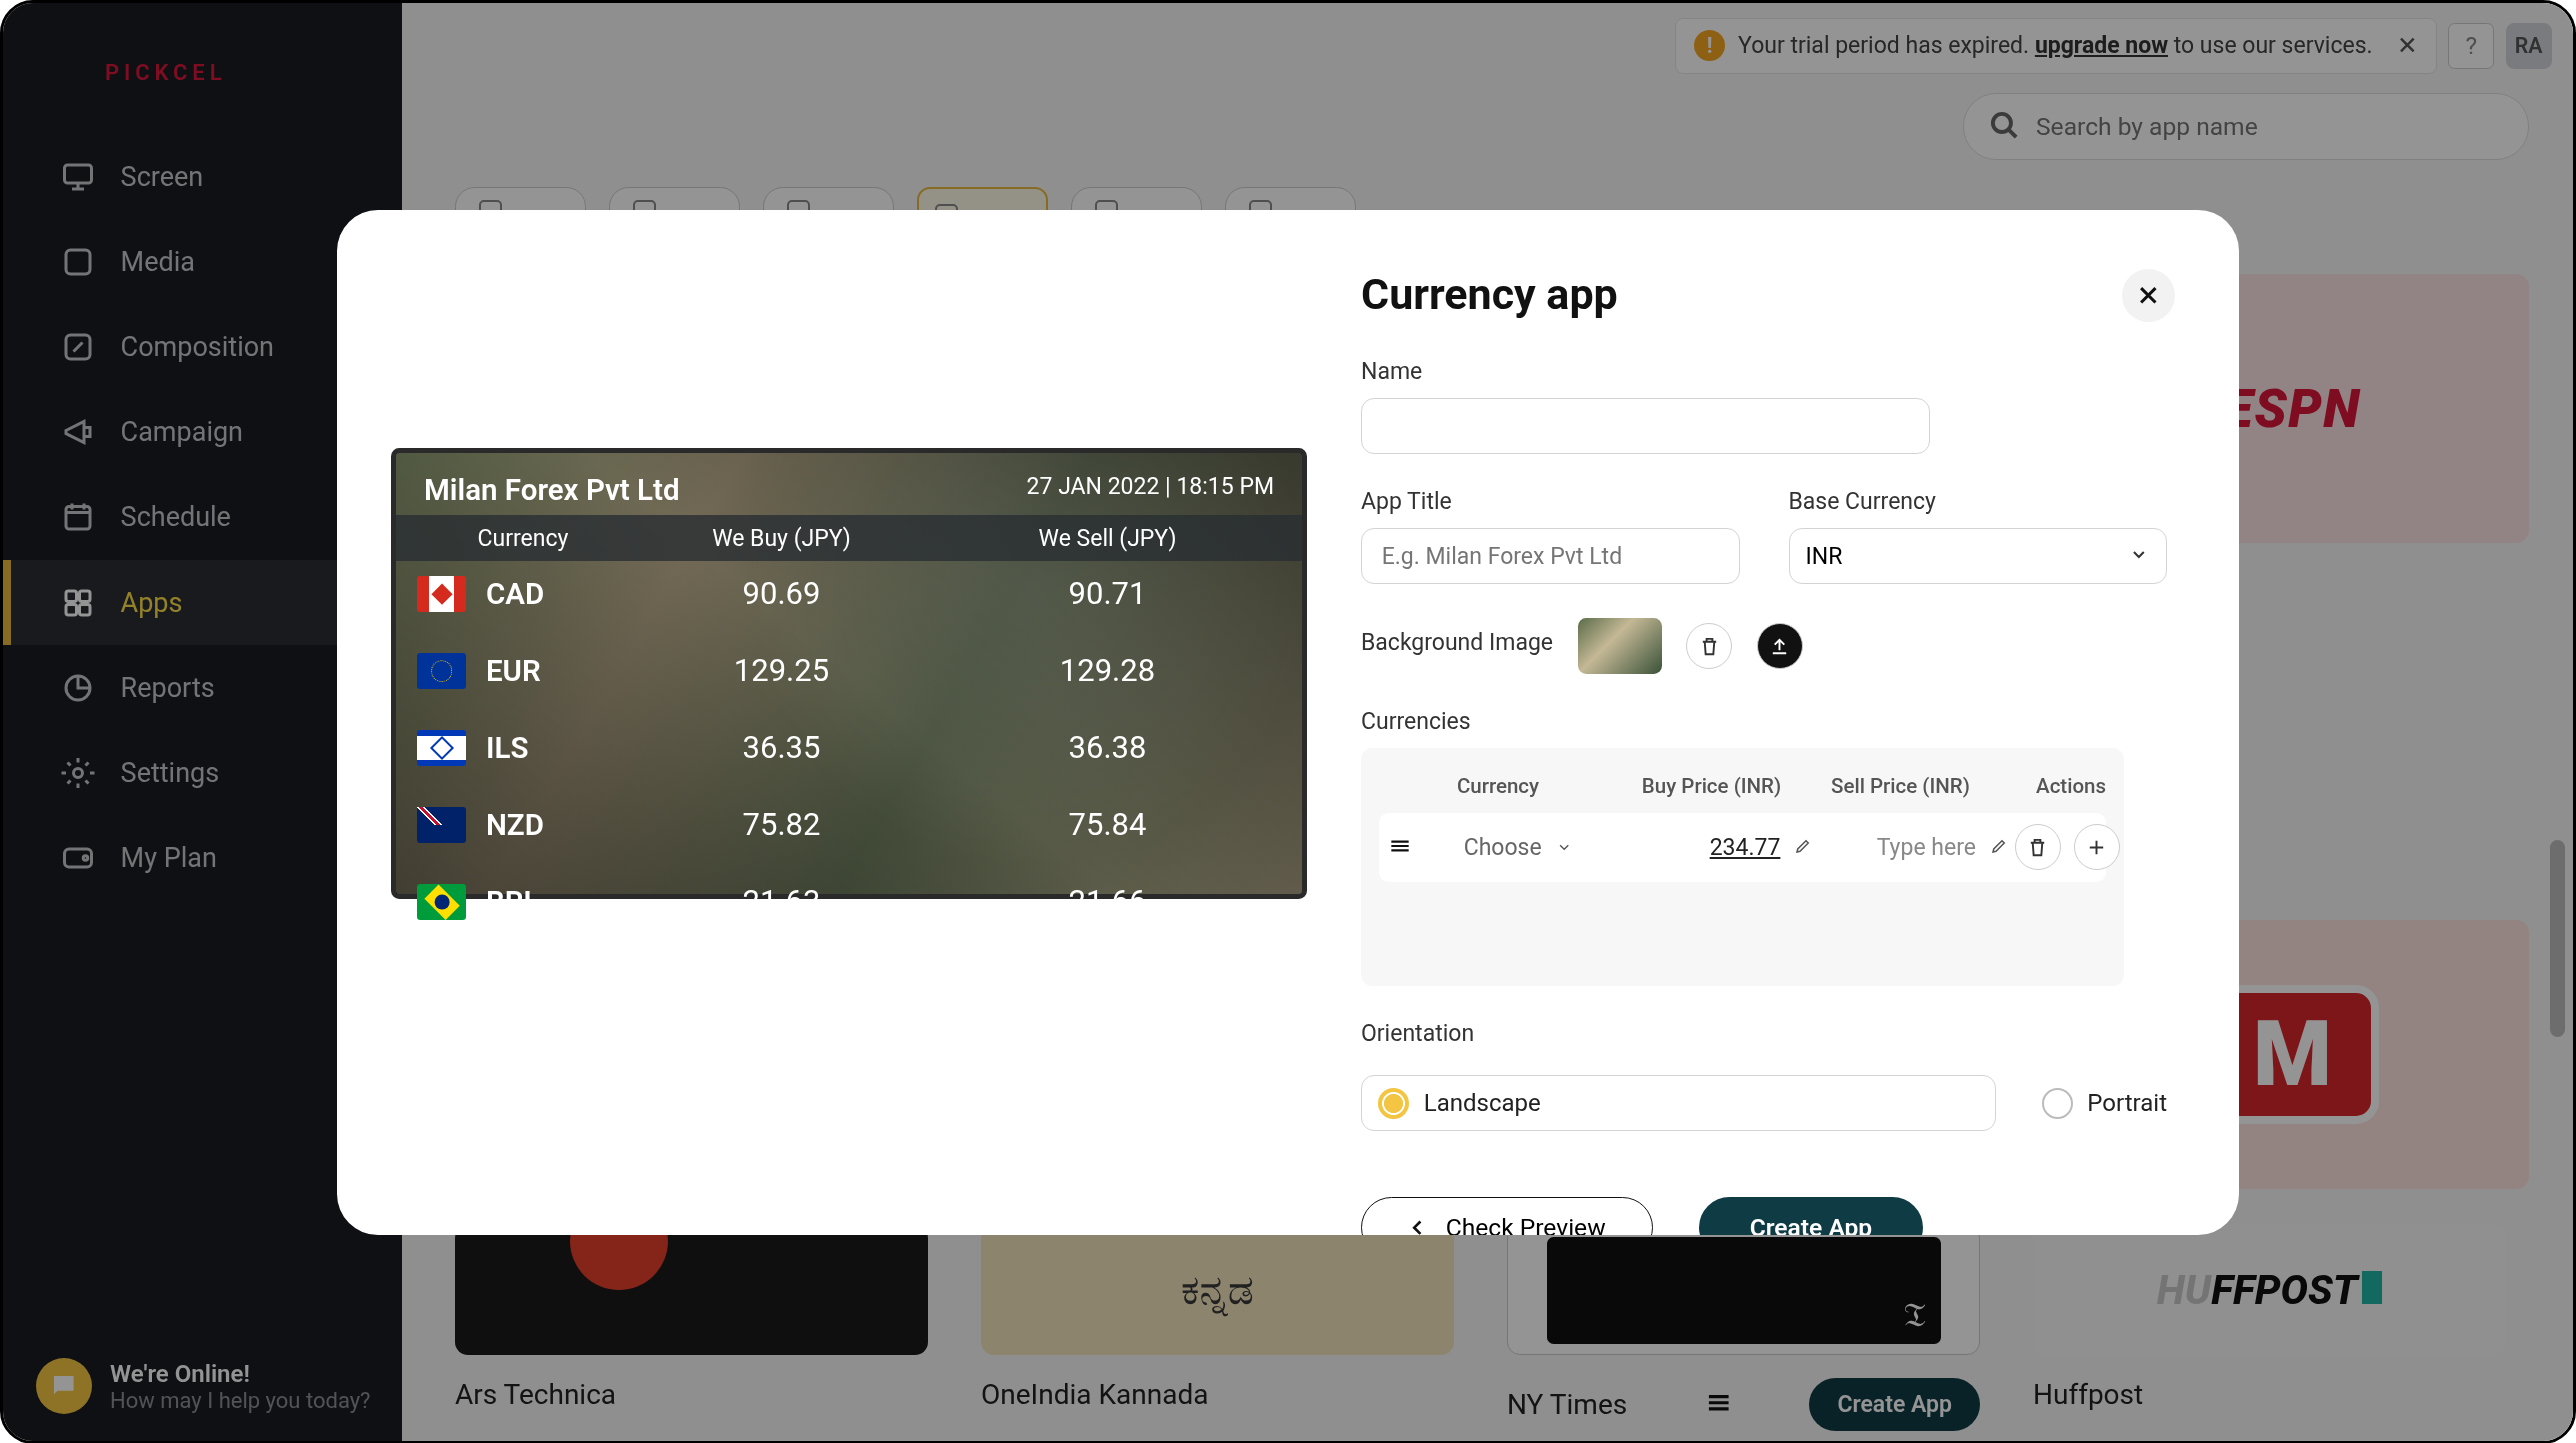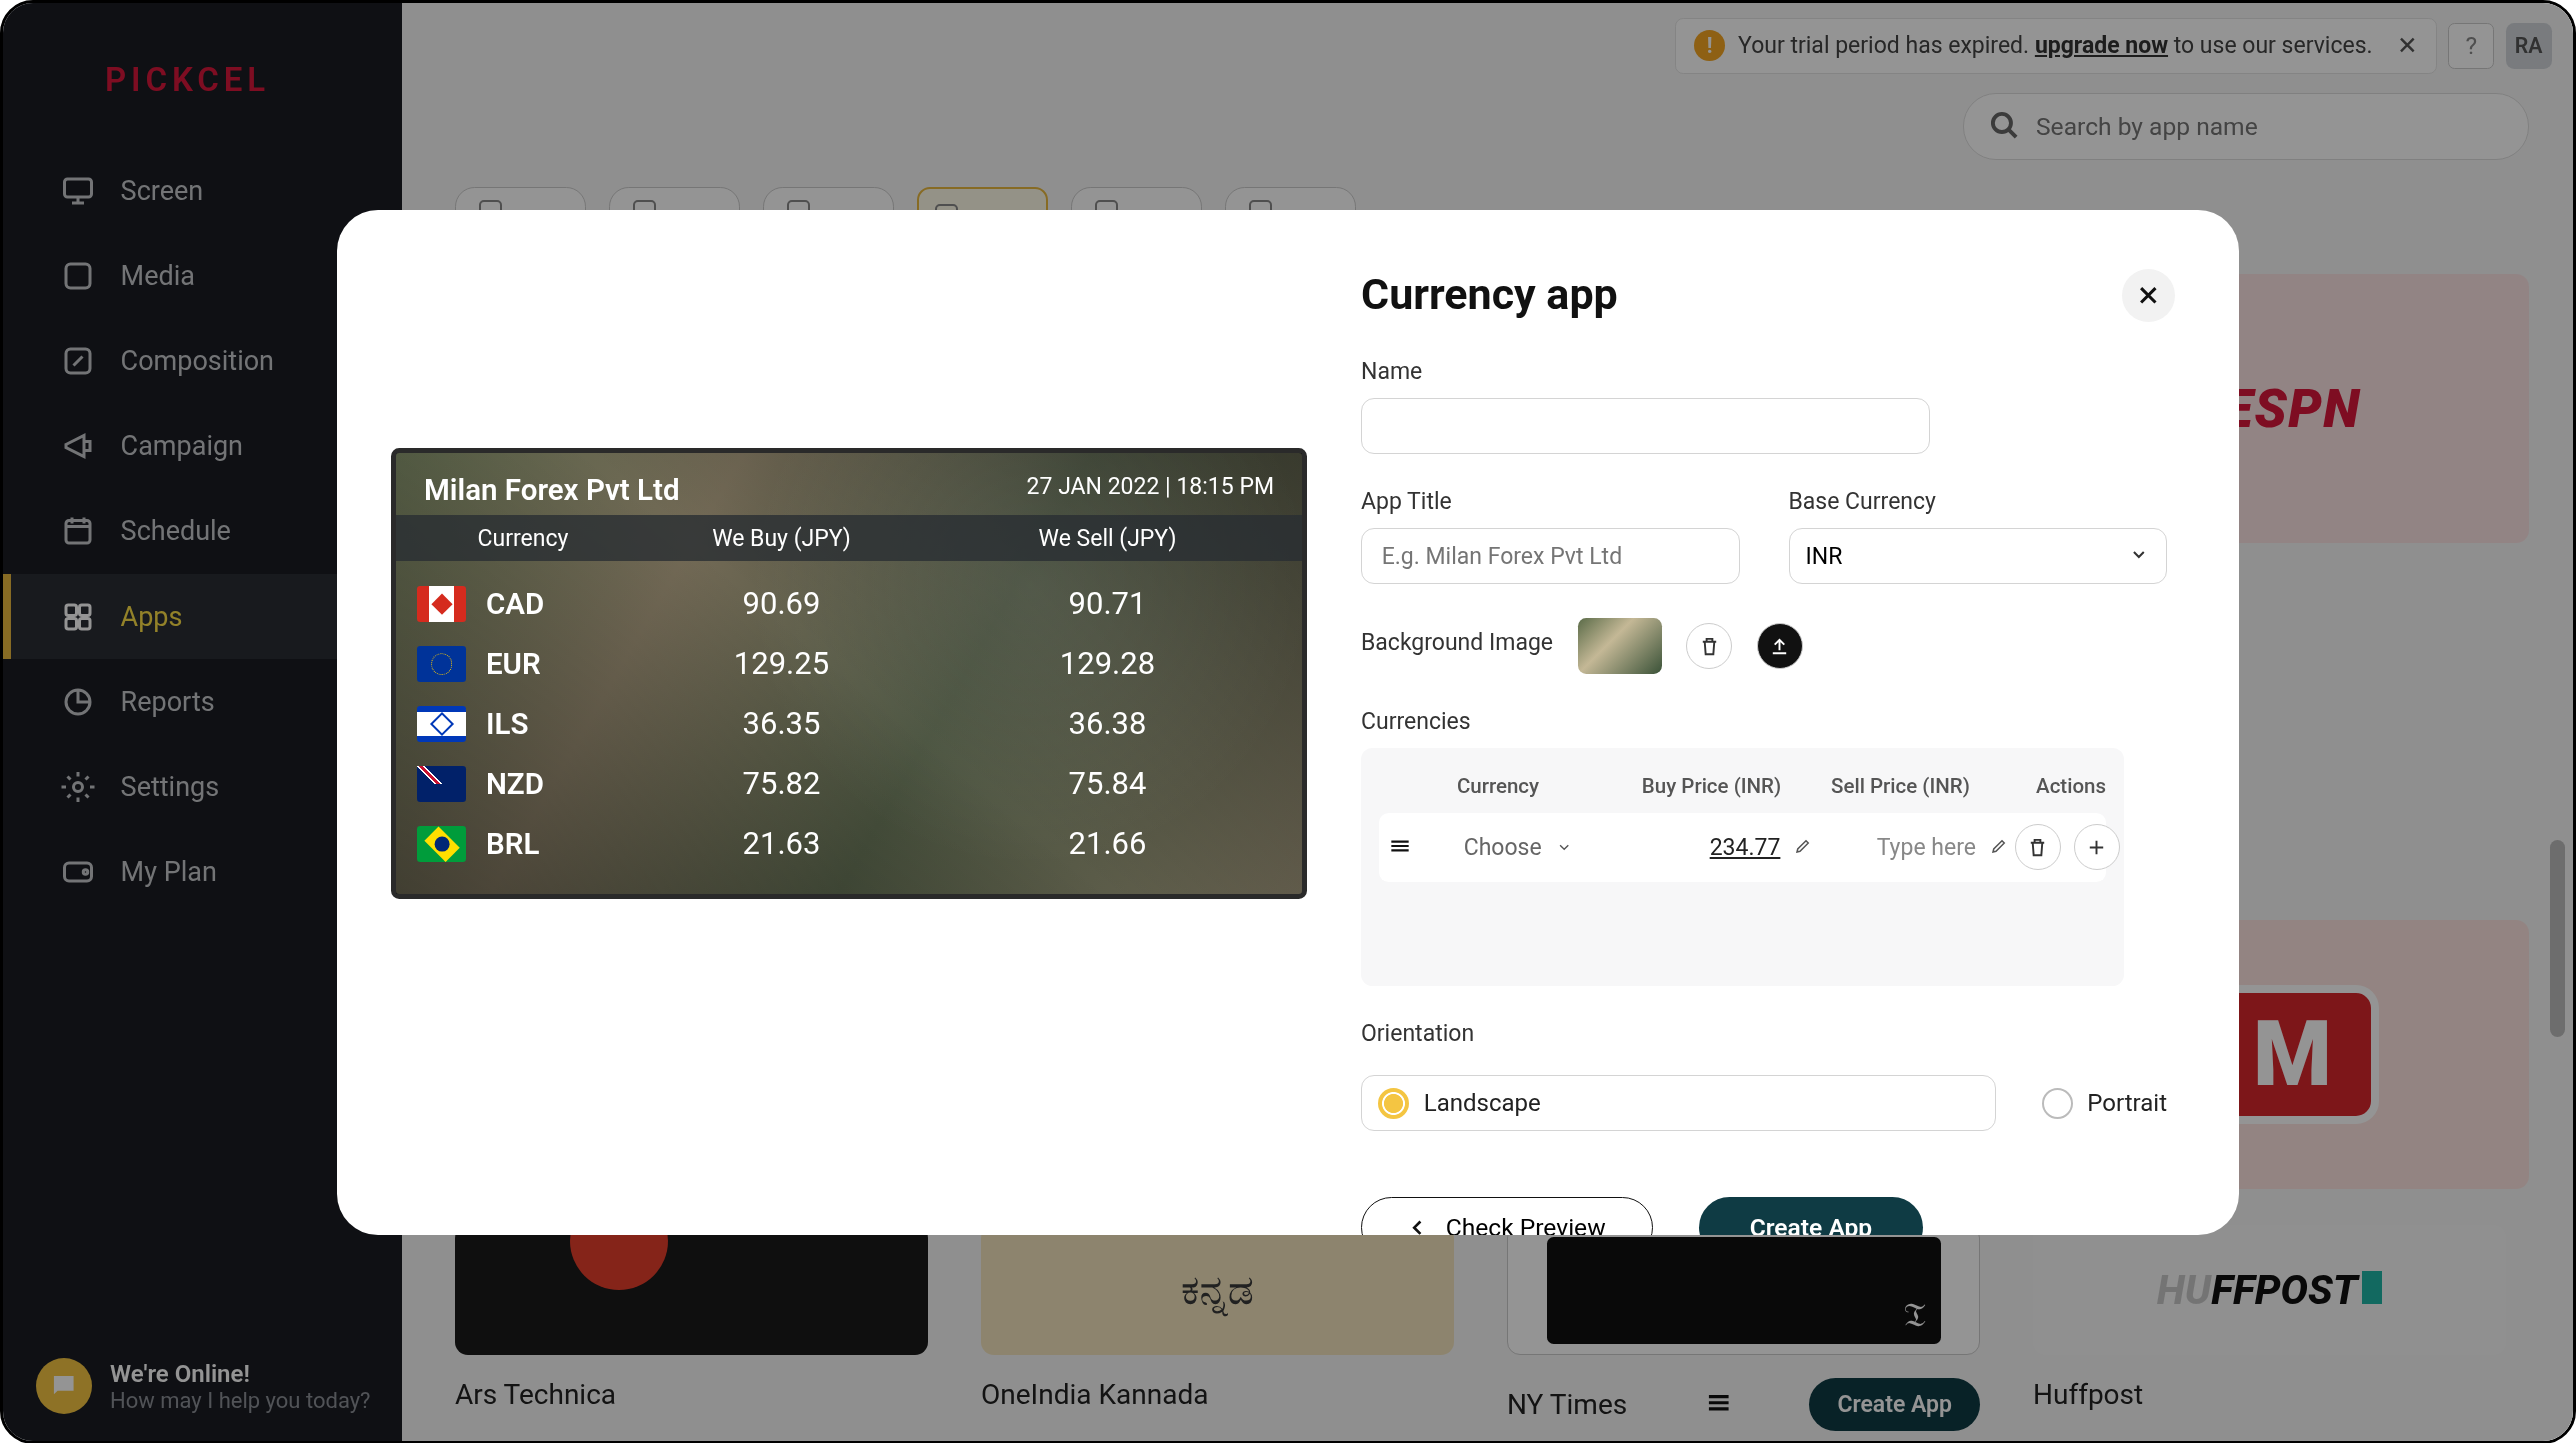--- a/index.html
+++ b/index.html
@@ -1,19 +1,19 @@
 <!DOCTYPE html>
 <html style="font-size:13px"><head>
 <meta charset="utf-8">
 <style>
 *{margin:0;padding:0;box-sizing:border-box;font-family:-apple-system,BlinkMacSystemFont,"Segoe UI",Roboto,sans-serif}
 html,body{width:2576px;height:1444px;overflow:hidden;background:#fff}
 .frame{position:relative;width:2576px;height:1444px;border-radius:33px;overflow:hidden;border:3.3px solid #000}
 .sidebar{position:absolute;left:0;top:0;width:399px;height:100%;background:#1a1d24;display:flex;flex-direction:column}
-.logo{padding:57px 0 49px 102px;color:#d9183b;font-size:33px;letter-spacing:4.9px;font-weight:600}
+.logo{padding:57px 0 49px 102px;color:#d9183b;font-size:22px;letter-spacing:4.9px;font-weight:600}
 .nav{display:flex;flex-direction:column}
 .nav-item{display:flex;align-items:center;gap:24.6px;padding:24.6px 0 24.6px 57px;color:#c7c9cc;font-size:27px;cursor:pointer}
 .nav-item.active{background:#2a2d35;color:#fde047;border-left:8.2px solid #e8b83e;padding-left:49px}
 .nav-icon{width:36px;height:36px;display:flex;align-items:center;justify-content:center}
 .nav-icon svg{width:36px;height:36px;stroke:#c7c9cc;fill:none;stroke-width:2}
 .nav-item.active .nav-icon svg{stroke:#fff}
 .chat-widget{position:absolute;left:33px;bottom:27px;display:flex;align-items:center;gap:18px}
 .chat-ico{width:56px;height:56px;border-radius:50%;background:#f4c542;display:flex;align-items:center;justify-content:center}
 .chat-ico svg{width:29.5px;height:29.5px;fill:#fff}
 .chat-txt .l1{color:#fff;font-size:24px;font-weight:600}
@@ -101,21 +101,21 @@
 .preview{width:916px;height:451px;border:5.7px solid #2a2a2a;border-radius:8.2px;background:linear-gradient(120deg,#5a6349 0%,#736a56 30%,#48513d 60%,#6a6452 100%);color:#fff;display:flex;flex-direction:column;position:relative}
 .preview::before{content:"";position:absolute;inset:0;background:radial-gradient(circle at 70% 30%,rgba(255,255,255,.1),transparent 40%),linear-gradient(40deg,rgba(0,0,0,.4),transparent 50%,rgba(0,0,0,.35))}
 .pv-top{display:flex;justify-content:space-between;padding:19.7px 28px 8.2px;position:relative;z-index:1}
 .pv-title{font-size:29.5px;font-weight:600}
 .pv-date{font-size:23px}
 .pv-head{display:flex;background:rgba(40,45,50,.78);padding:9.8px 0;position:relative;z-index:1}
 .pv-head .h{font-size:23px;text-align:center}
 .pv-head .h1{flex:0 0 254px}
 .pv-head .h2{flex:0 0 263px}
 .pv-head .h3{flex:1}
-.pv-rows{position:relative;z-index:1;display:flex;flex-direction:column;gap:3px;padding:14px 0}
+.pv-rows{position:relative;z-index:1;display:flex;flex-direction:column;gap:20px;padding:4px 0}
 .pvr{display:flex;align-items:center;height:57px}
 .pvr .cc{display:flex;align-items:center;gap:19.7px;flex:0 0 254px;padding-left:21.3px}
 .flag{width:49px;height:36px;border-radius:3.3px}
 .flag-cad{background:linear-gradient(90deg,#d52b1e 0 25%,#fff 25% 75%,#d52b1e 75%);position:relative}
 .flag-cad::after{content:"";position:absolute;left:50%;top:50%;width:14.8px;height:14.8px;background:#d52b1e;transform:translate(-50%,-50%) rotate(45deg)}
 .flag-eur{background:#003399;position:relative}
 .flag-eur::after{content:"";position:absolute;left:50%;top:50%;width:19.7px;height:19.7px;border:1.6px dotted #ffcc00;border-radius:50%;transform:translate(-50%,-50%)}
 .flag-ils{background:#fff;border-top:6.6px solid #0038b8;border-bottom:6.6px solid #0038b8;position:relative}
 .flag-ils::after{content:"";position:absolute;left:50%;top:50%;width:13px;height:13px;border:2.5px solid #0038b8;transform:translate(-50%,-50%) rotate(45deg)}
 .flag-nzd{background:#012169;position:relative}

